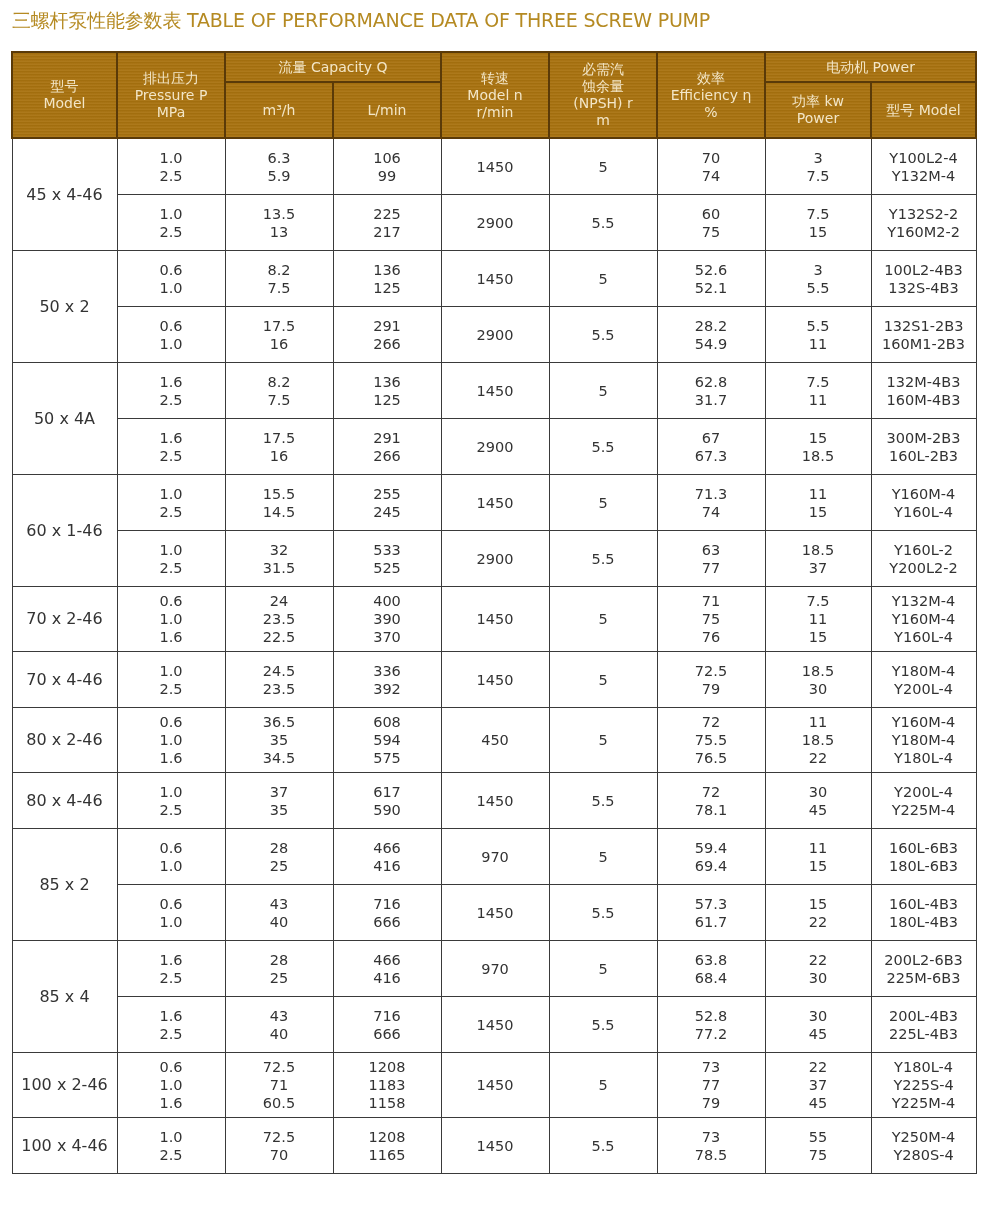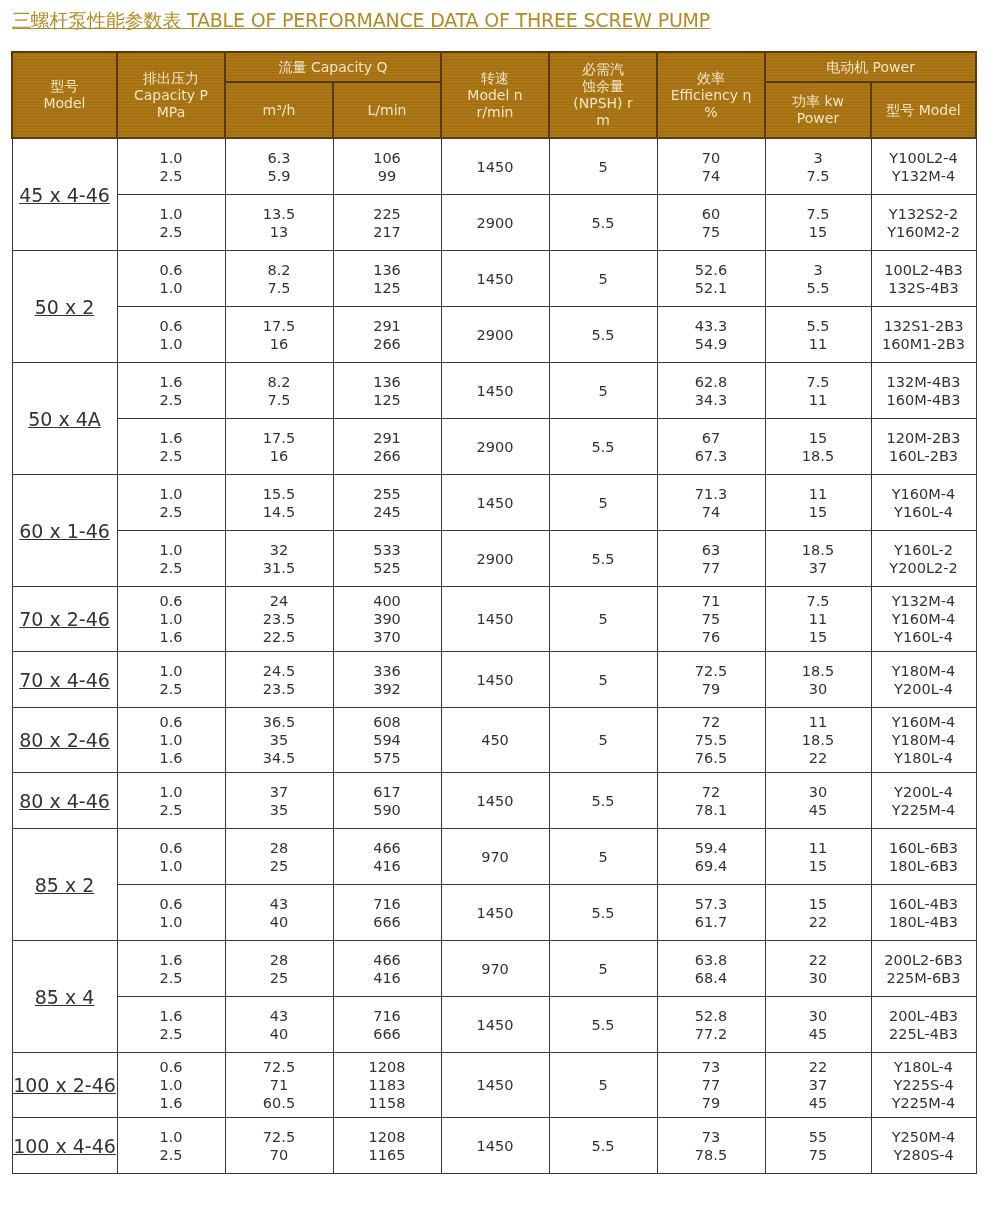--- a/index.html
+++ b/index.html
@@ -1,22 +1,22 @@
 <!DOCTYPE html>
 <html><head>
 <meta charset="utf-8">
 <style>
   html, body { margin:0; padding:0; background:#ffffff; }
   body { width:988px; height:1226px; overflow:hidden; font-family:"DejaVu Sans", "Liberation Sans", sans-serif; }
-  .title { position:absolute; left:12px; top:8px; font-size:19px; color:#b58a22; letter-spacing:-0.2px; white-space:nowrap;text-decoration:underline; }
+  .title { position:absolute; left:12px; top:8px; font-size:19px; color:#b58a22; letter-spacing:-0.2px; white-space:nowrap; }
   table { position:absolute; left:11px; top:51px; border-collapse:collapse; table-layout:fixed; width:964px; }
   th { background:#a9720f; color:#f3e6c7; font-weight:normal; font-size:14px; line-height:17px; border:2px solid #5a3a08; padding:0; text-align:center; vertical-align:middle;
        background-image:repeating-linear-gradient(0deg, rgba(255,255,255,0.05) 0px, rgba(255,255,255,0.05) 1px, rgba(0,0,0,0.04) 2px, rgba(0,0,0,0.04) 3px); }
   td { border:1.5px solid #3a3a3a; color:#333; font-size:14.5px; line-height:18px; text-align:center; vertical-align:middle; padding:0; white-space:pre-line; background:#fff; }
-  td.model { font-size:19px;text-decoration:underline; }
+  td.model { font-size:16px; }
   tr.h1 th { height:28px; }
   tr.h2 th { height:54px; }
   tr.r2 td { height:55px; }
   tr.r3 td { height:64px; }
 </style>
 </head>
 <body>
 
 <div class="title">三螺杆泵性能参数表 TABLE OF PERFORMANCE DATA OF THREE SCREW PUMP</div>
 
@@ -30,21 +30,21 @@
       <col style="width:108px">
       <col style="width:108px">
       <col style="width:106px">
       <col style="width:105px">
   </colgroup>
   <thead>
     <tr class="h1">
       <th rowspan="2" style="white-space:pre-line">型号
 Model</th>
       <th rowspan="2" style="white-space:pre-line">排出压力
-Capacity P
+Pressure P
 MPa</th>
       <th colspan="2">流量 Capacity Q</th>
       <th rowspan="2" style="white-space:pre-line">转速
 Model n
 r/min</th>
       <th rowspan="2" style="white-space:pre-line">必需汽
 蚀余量
 (NPSH) r
 m</th>
       <th rowspan="2" style="white-space:pre-line">效率
@@ -113,58 +113,58 @@
       </tr>
       <tr class="r2">
         <td>0.6
 1.0</td>
         <td>17.5
 16</td>
         <td>291
 266</td>
         <td>2900</td>
         <td>5.5</td>
-        <td>43.3
+        <td>28.2
 54.9</td>
         <td>5.5
 11</td>
         <td>132S1-2B3
 160M1-2B3</td>
       </tr>
       <tr class="r2">
         <td class="model" rowspan="2">50 x 4A</td>
         <td>1.6
 2.5</td>
         <td>8.2
 7.5</td>
         <td>136
 125</td>
         <td>1450</td>
         <td>5</td>
         <td>62.8
-34.3</td>
+31.7</td>
         <td>7.5
 11</td>
         <td>132M-4B3
 160M-4B3</td>
       </tr>
       <tr class="r2">
         <td>1.6
 2.5</td>
         <td>17.5
 16</td>
         <td>291
 266</td>
         <td>2900</td>
         <td>5.5</td>
         <td>67
 67.3</td>
         <td>15
 18.5</td>
-        <td>120M-2B3
+        <td>300M-2B3
 160L-2B3</td>
       </tr>
       <tr class="r2">
         <td class="model" rowspan="2">60 x 1-46</td>
         <td>1.0
 2.5</td>
         <td>15.5
 14.5</td>
         <td>255
 245</td>

